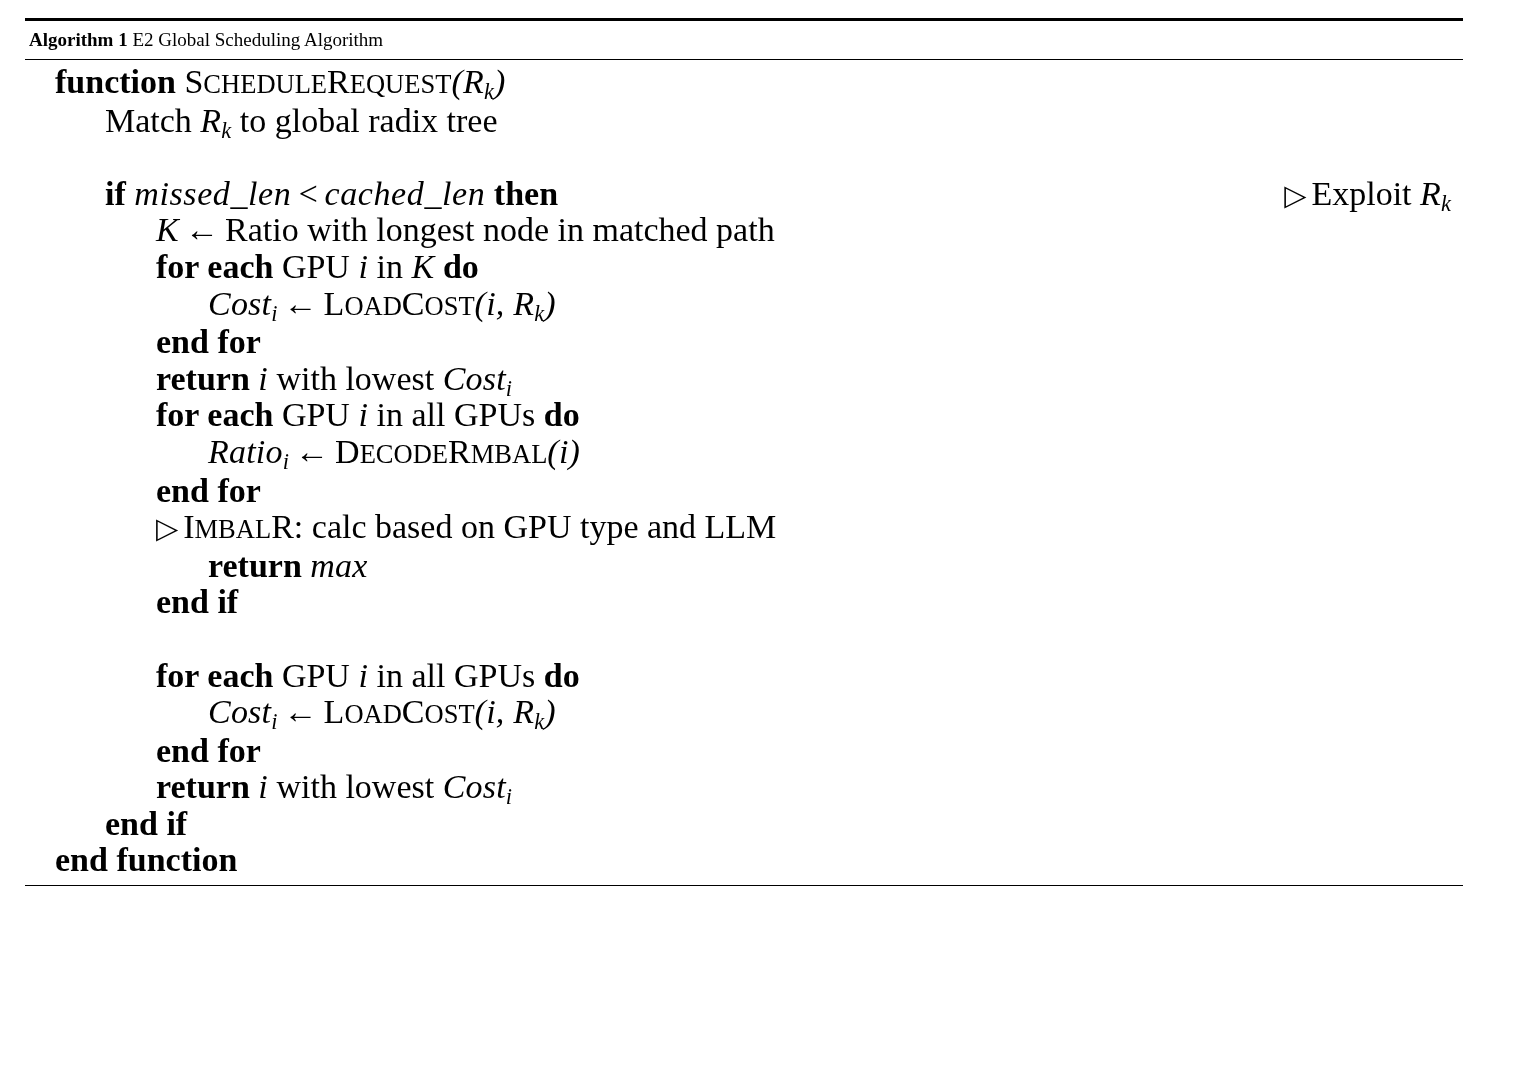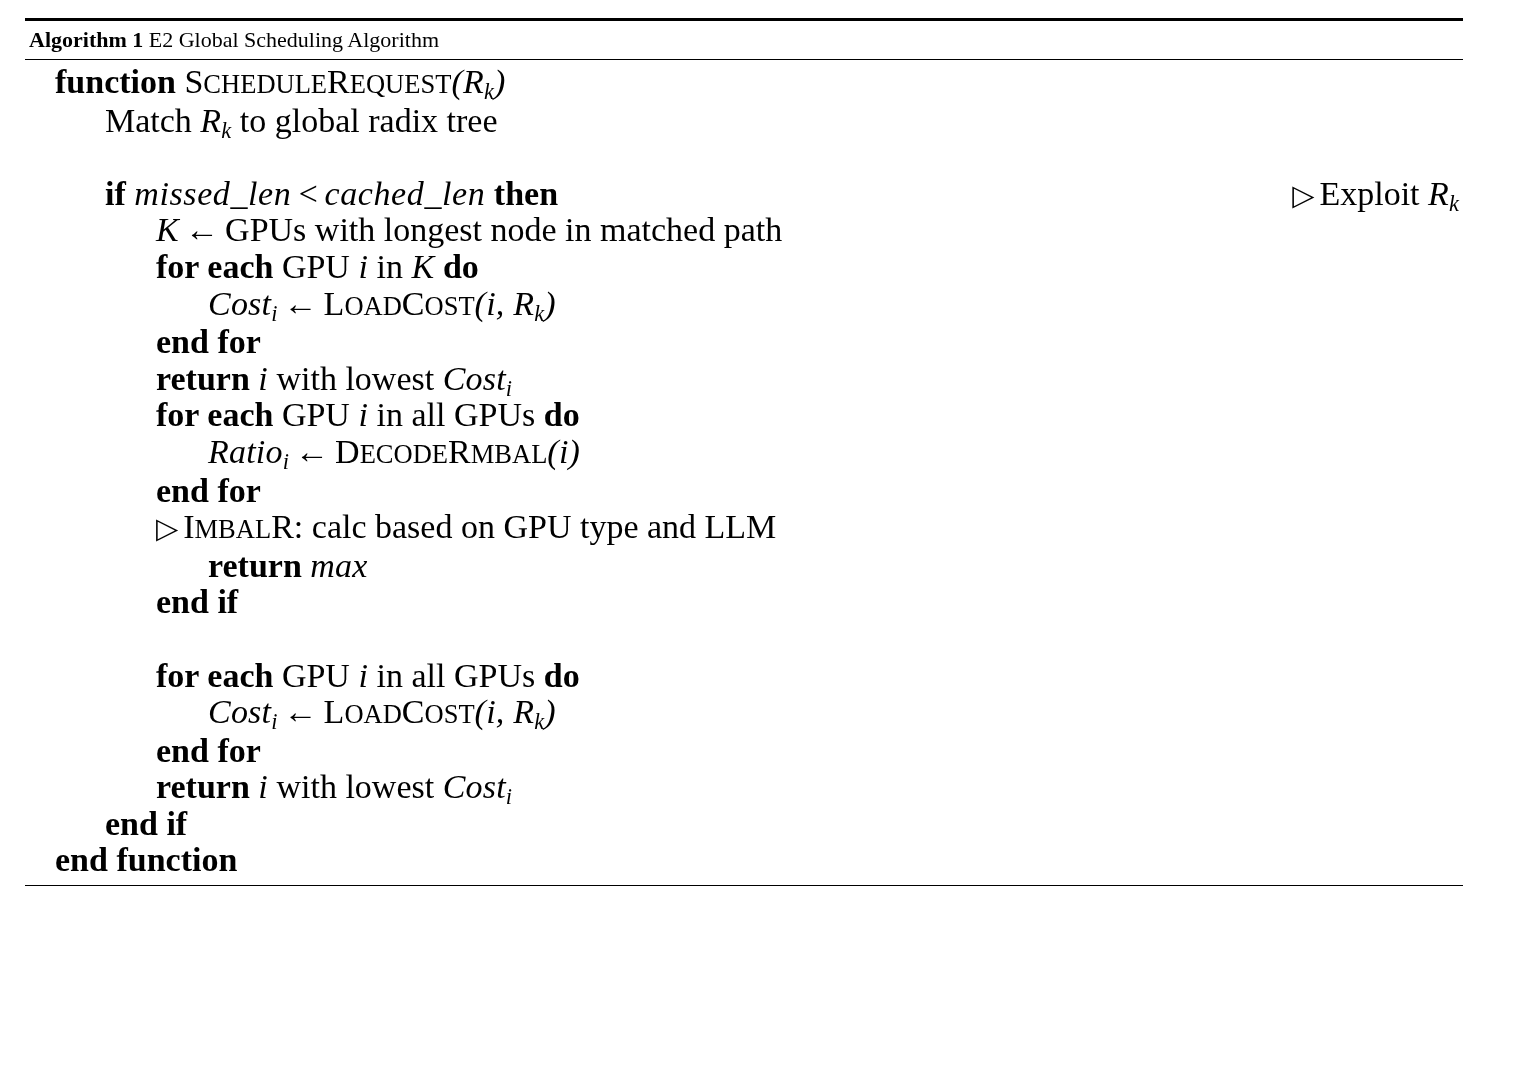--- a/index.html
+++ b/index.html
@@ -23,21 +23,21 @@
     width: 1438px;
   }
 
   
   .rule-top    { height: 0; border-top: 3.2px solid #000; }
   .rule-mid    { height: 0; border-top: 1.4px solid #000; }
   .rule-bottom { height: 0; border-top: 1.6px solid #000; }
 
   
   .caption {
-    font-size: 22px;
+    font-size: 19px;
     line-height: 38px;
     padding-left: 4px;
     white-space: nowrap;
   }
   .caption .alg-word { font-weight: bold; }
 
   
   .body { padding-top: 4px; padding-bottom: 6px; }
 
   .line {
@@ -79,21 +79,21 @@
     letter-spacing: 0;
   }
 
   
   .op { padding: 0 5px; }
   .op-arrow { padding: 0 6px; }
 
   
   .comment {
     position: absolute;
-    right: 4px;
+    right: 12px;
     top: 0;
     white-space: nowrap;
     padding-left: 40px;
   }
   .tri { font-size: 0.85em; padding-right: 5px; }
 </style>
 </head>
 <body>
 
 <div class="algorithm">
@@ -125,21 +125,21 @@
 
     <div class="line ind1">
       <span class="kw">if</span>
       <span class="mi wide">missed_len</span><span class="mi op">&lt;</span><span class="mi wide">cached_len</span>
       <span class="kw">then</span>
       <span class="comment"><span class="tri">▷</span><span class="rm">Exploit</span>
         <span class="mi">R<sub>k</sub></span></span>
     </div>
 
     <div class="line ind2">
-      <span class="mi">K</span><span class="mi op-arrow">←</span><span class="rm">GPUs with longest node in matched path</span>
+      <span class="mi">K</span><span class="mi op-arrow">←</span><span class="rm">Ratio with longest node in matched path</span>
     </div>
 
     <div class="line ind2">
       <span class="kw">for each</span>
       <span class="rm">GPU</span>
       <span class="mi">i</span>
       <span class="rm">in</span>
       <span class="mi">K</span>
       <span class="kw">do</span>
     </div>

